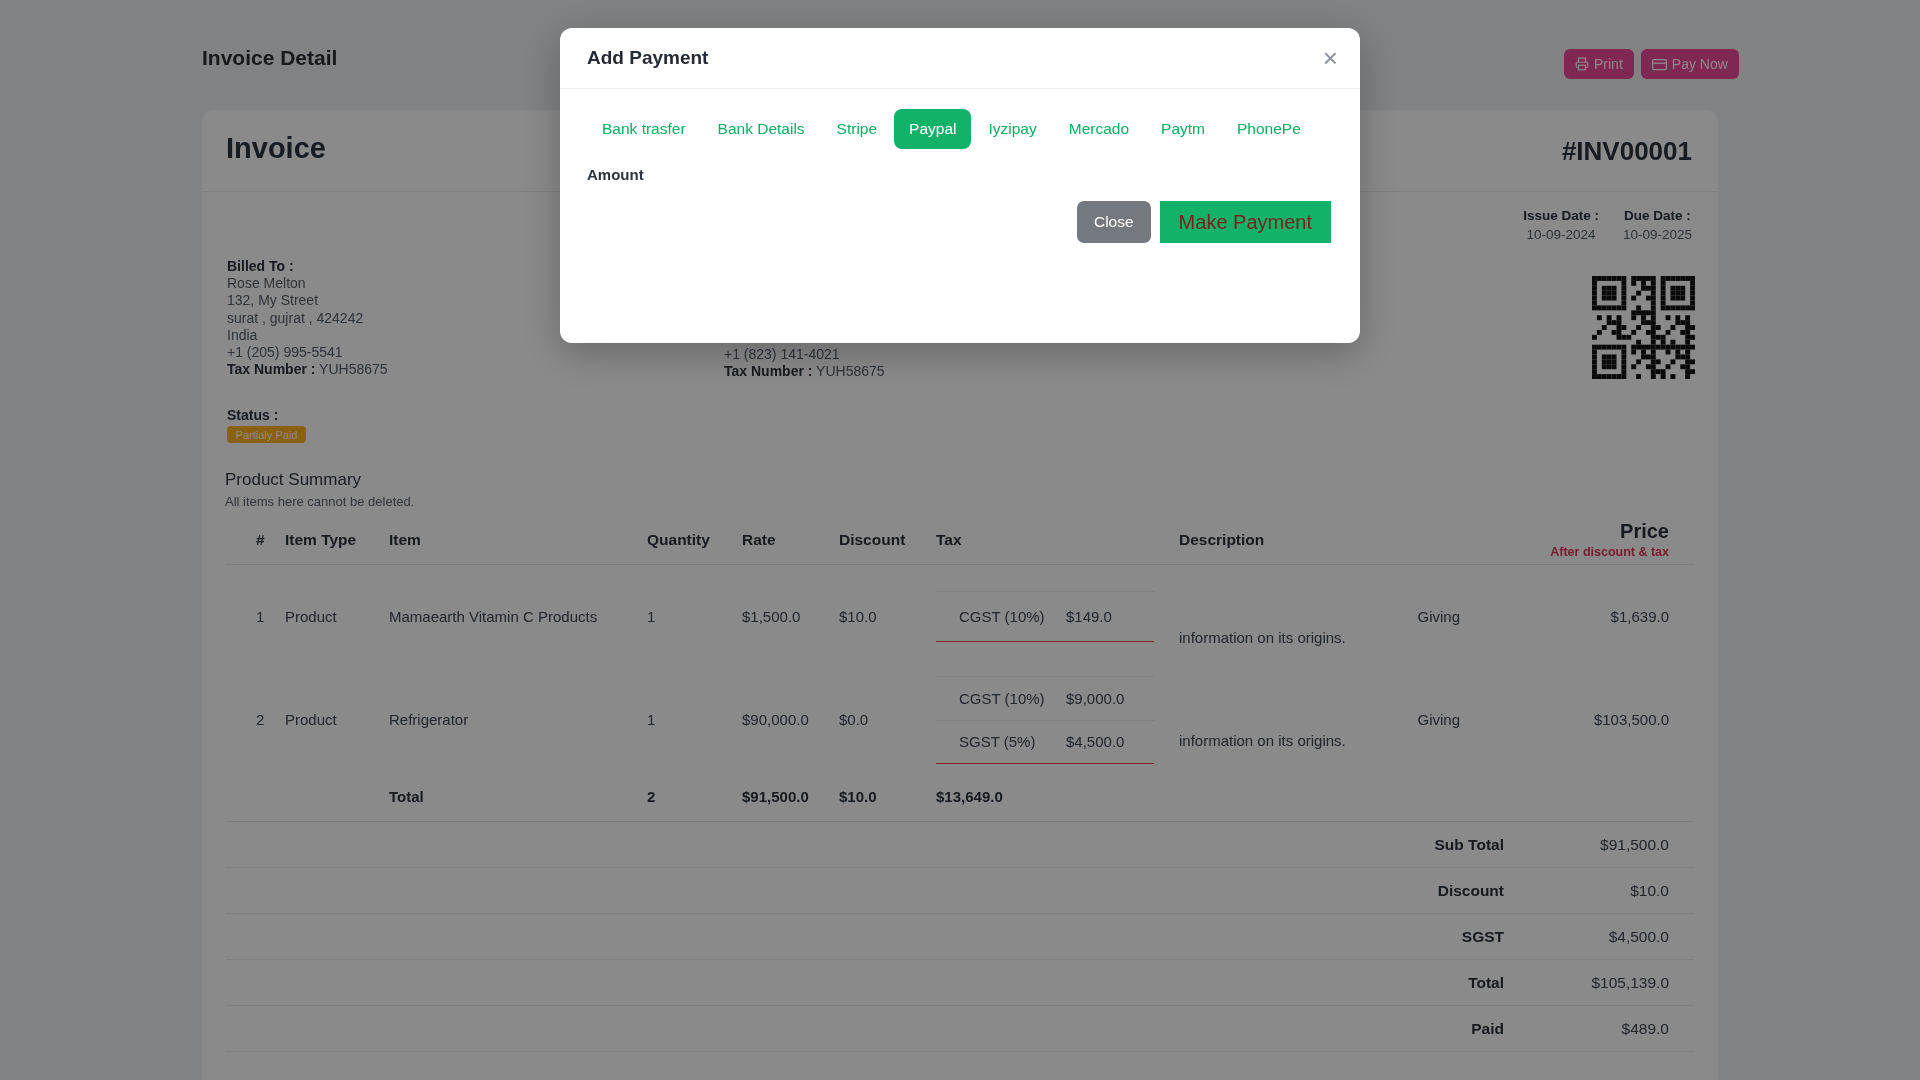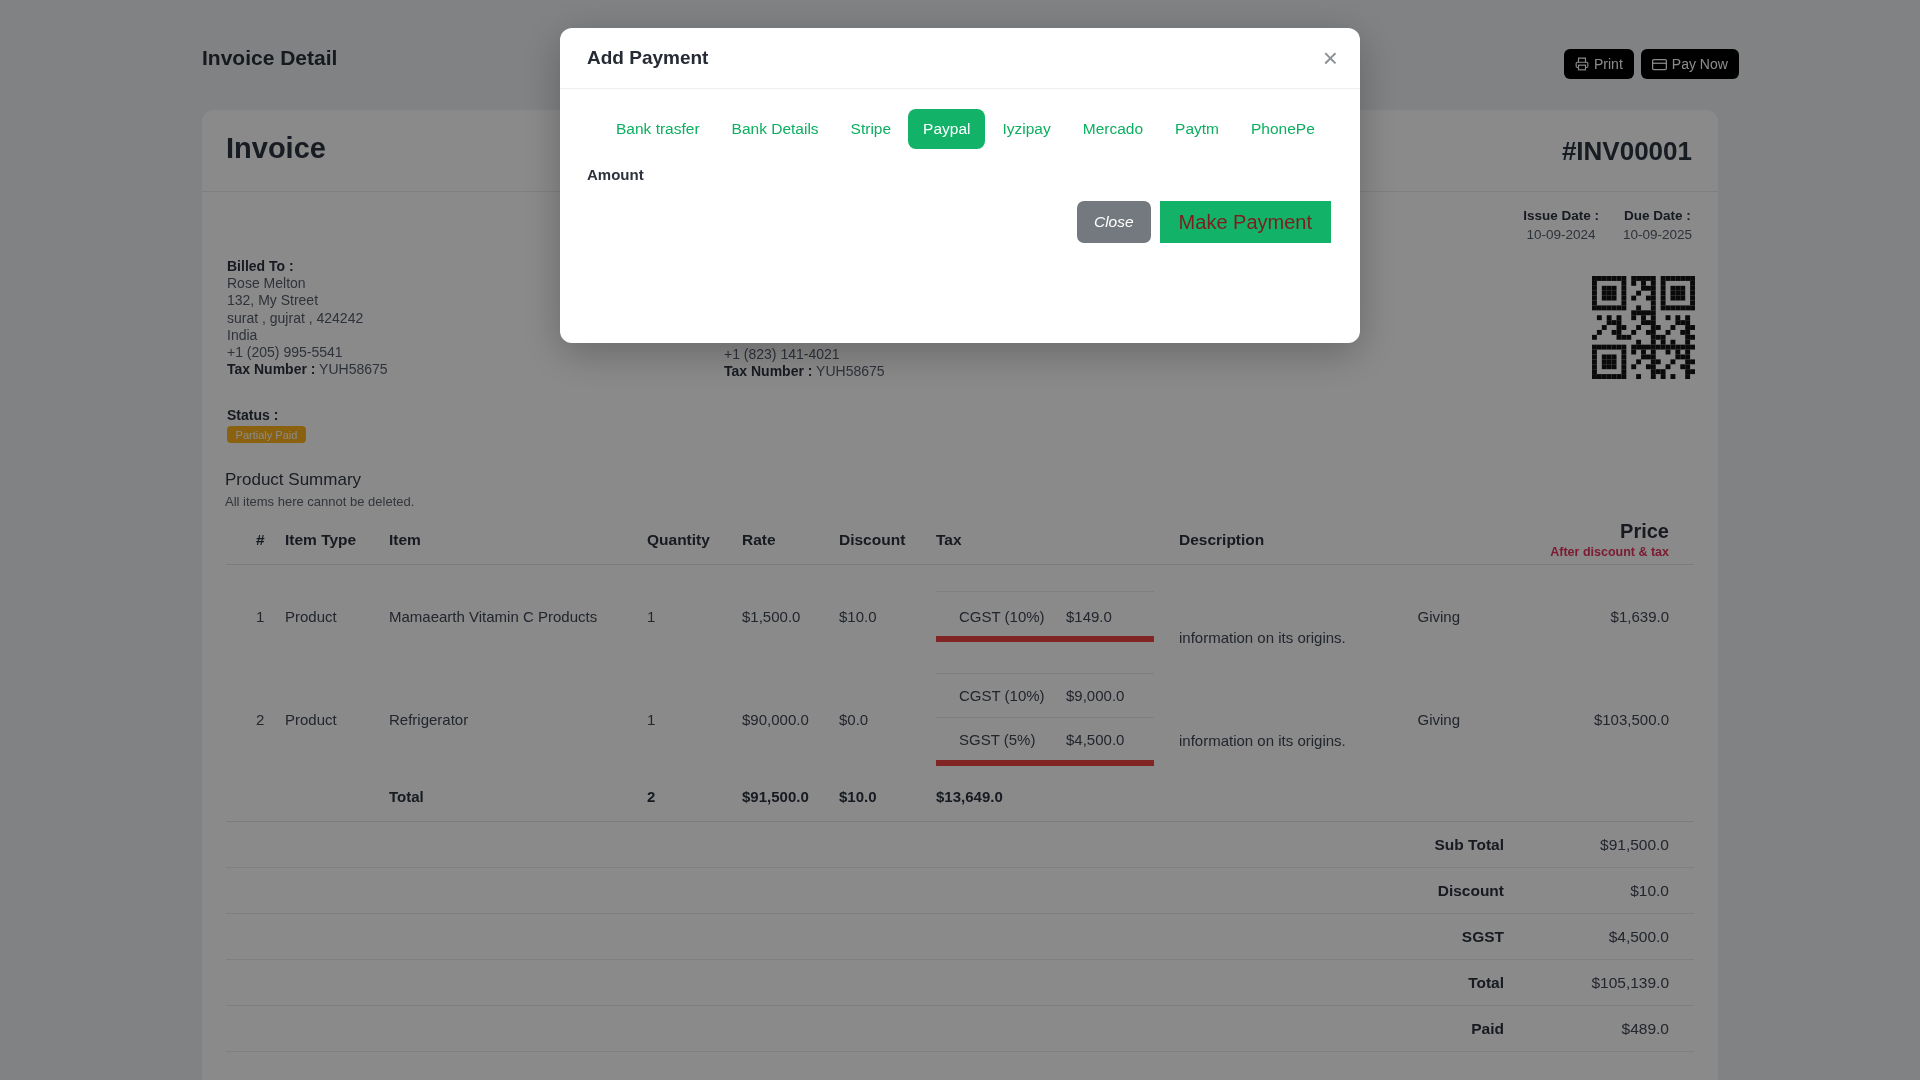--- a/index.html
+++ b/index.html
@@ -2,21 +2,21 @@
 <html><head>
 <meta charset="utf-8">
 <style>
   * { margin:0; padding:0; box-sizing:border-box; }
   html,body { width:1920px; height:1080px; overflow:hidden; }
   body { background:#eef0f4; font-family:"Liberation Sans", sans-serif; color:#3f4653; position:relative; }
 
   
   .page-title { position:absolute; left:202px; top:46px; font-size:21px; font-weight:700; color:#2a2f38; }
   .header-actions { position:absolute; top:49px; left:1564px; display:flex; gap:7px; }
-  .btn-green { height:30px; padding:0 11px; border:none; border-radius:6px; background:#000000; color:#fff;
+  .btn-green { height:30px; padding:0 11px; border:none; border-radius:6px; background:#ec4899; color:#fff;
                font-size:14px; font-family:inherit; display:flex; align-items:center; gap:5px; cursor:pointer; }
   .btn-green svg { display:block; }
 
   
   .card { position:absolute; left:202px; top:110px; width:1516px; height:1040px; background:#fff; border-radius:12px; }
   .invoice-heading { position:absolute; left:24px; top:22px; font-size:29px; font-weight:700; color:#2b3240; }
   .invoice-number  { position:absolute; right:26px; top:26px; font-size:26px; font-weight:700; color:#2b3240; }
   .header-divider  { position:absolute; left:0; top:81px; width:100%; height:1px; background:#e9ebef; }
 
   .addr { position:absolute; font-size:14px; line-height:17.2px; color:#555d6a; }
@@ -43,21 +43,21 @@
   .grid { display:grid; grid-template-columns:59px 104px 258px 95px 97px 97px 243px 290px 225px; }
   .tbl-header { height:50px; align-items:center; border-bottom:1px solid #e3e6ea; font-size:15.5px; font-weight:700; color:#2c333e; }
   .tbl-header .hash { padding-left:30px; }
   .col-price { text-align:right; padding-right:25px; }
   .price-head .p1 { font-size:20px; font-weight:700; color:#2c333e; }
   .price-head .p2 { font-size:12.5px; font-weight:700; color:#e5345f; margin-top:2px; }
 
   .tbl-row { min-height:103px; align-items:center; font-size:15px; color:#3f4653; }
   .tbl-row .hash { padding-left:30px; }
   .cell-tax { height:100%; display:flex; align-items:center; }
-  .tax-box { width:218px; border-top:1px solid #e8eaee; border-bottom:6px solid #ef4444; }
+  .tax-box { width:218px; border-top:1px solid #e8eaee; border-bottom:1px solid #ef4444; }
   .tax-line { height:46px; display:flex; align-items:center; padding-left:23px; }
   .tax-line + .tax-line { border-top:1px solid #e8eaee; }
   .tax-name { width:107px; }
   .cell-desc { line-height:21px; transform:translateY(10px); }
   .desc-l1 { text-align:right; padding-right:9px; }
   .desc-l2 { text-align:left; }
   .cell-price { text-align:right; padding-right:25px; }
 
   .tbl-total { height:51px; align-items:center; font-size:15px; font-weight:700; color:#2c333e; border-bottom:1px solid #e3e6ea; }
 
@@ -67,32 +67,32 @@
   .sum-value { width:165px; text-align:right; color:#3f4653; }
 
   
   .backdrop { position:fixed; inset:0; background:rgba(0,0,0,0.46); z-index:40; }
   .modal { position:fixed; left:560px; top:28px; width:800px; height:315px; background:#fff; border-radius:12px;
            z-index:50; box-shadow:0 10px 40px rgba(0,0,0,0.25); }
   .modal-header { height:61px; display:flex; align-items:center; justify-content:space-between;
                   padding:0 22px 0 27px; border-bottom:1px solid #edeef0; }
   .modal-title { font-size:19px; font-weight:700; color:#262b33; }
   .modal-close { border:none; background:none; font-size:26px; font-weight:300; color:#8a9097; cursor:pointer; line-height:1; font-family:inherit; }
-  .tabs { display:flex; align-items:center; gap:2px; padding:20px 27px 0 41px; }
+  .tabs { display:flex; align-items:center; gap:2px; padding:20px 27px 0 27px; }
   .tab { height:40px; padding:0 15px; display:flex; align-items:center; border:none; background:none; border-radius:8px;
          color:#0caf60; font-size:15.5px; font-weight:500; font-family:inherit; cursor:pointer; }
   .tab.active { background:#12b269; color:#fff; }
   .amount-label { margin:17px 27px 0 27px; font-size:15px; font-weight:700; color:#2d333c; }
   .amount-group { margin:8px 27px 0 27px; display:flex; height:43px; border:1px solid #d5dae0; border-radius:7px; overflow:hidden; }
   .currency-box { width:60px; background:#f8f9fa; border-right:1px solid #d5dae0; display:flex; align-items:center; justify-content:center;
                   font-size:14.5px; color:#3c434d; }
   .amount-input { flex:1; border:none; outline:none; padding:0 14px; font-size:15px; color:#3c434d; font-family:inherit; }
   .modal-footer { display:flex; justify-content:flex-end; gap:9px; padding:18px 29px 0 0; }
   .btn-close { height:42px; padding:0 17px; border:none; border-radius:7px; background:#74797f; color:#fff;
-               font-size:15.5px; font-weight:500; font-family:inherit; cursor:pointer;font-style:italic; }
+               font-size:15.5px; font-weight:500; font-family:inherit; cursor:pointer; }
   .btn-pay { height:42px; padding:0 19px; border:none; border-radius:0; background:#12b269; color:#7f1d1d;
              font-size:20px; font-weight:500; font-family:inherit; cursor:pointer; }
 </style>
 </head>
 <body>
 
 <div>
 
   <div class="page-title">Invoice Detail</div>
 

